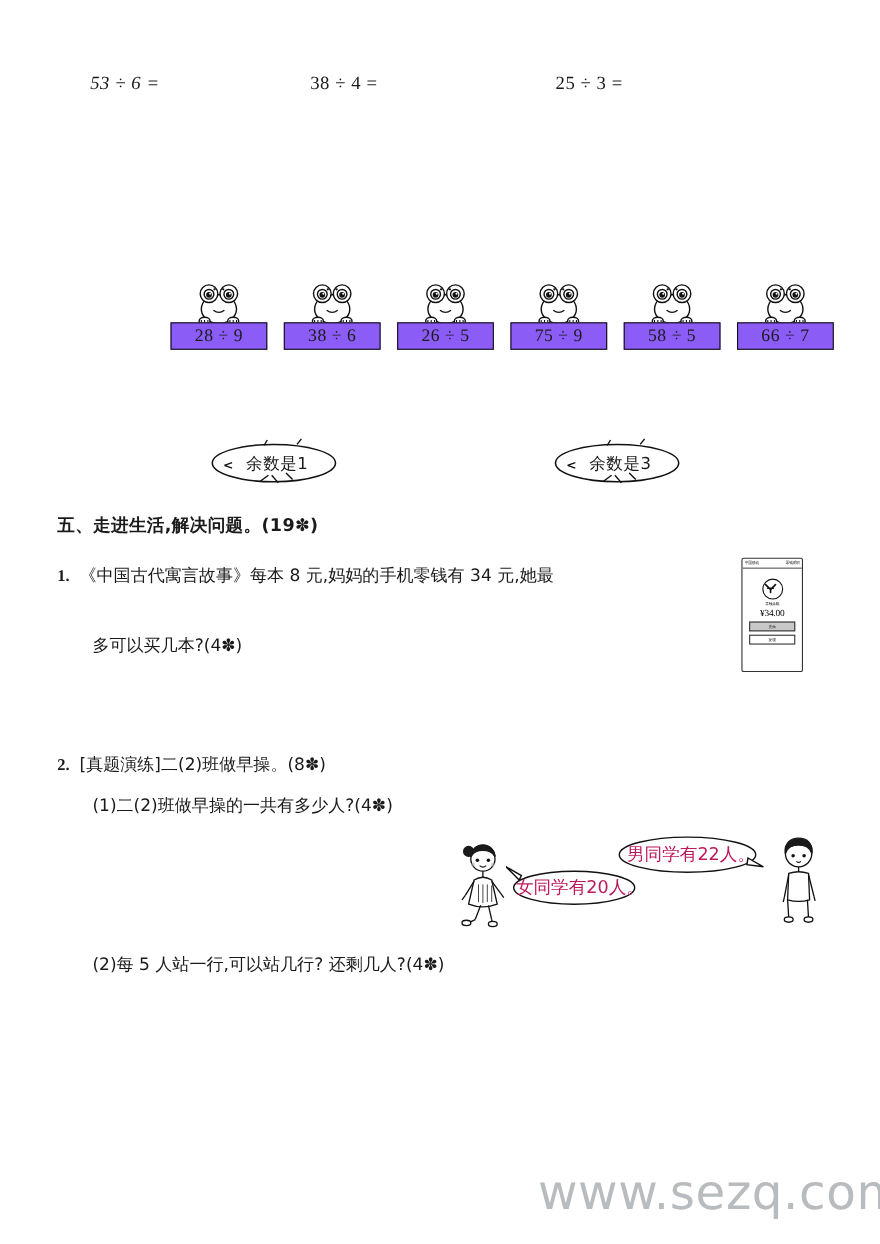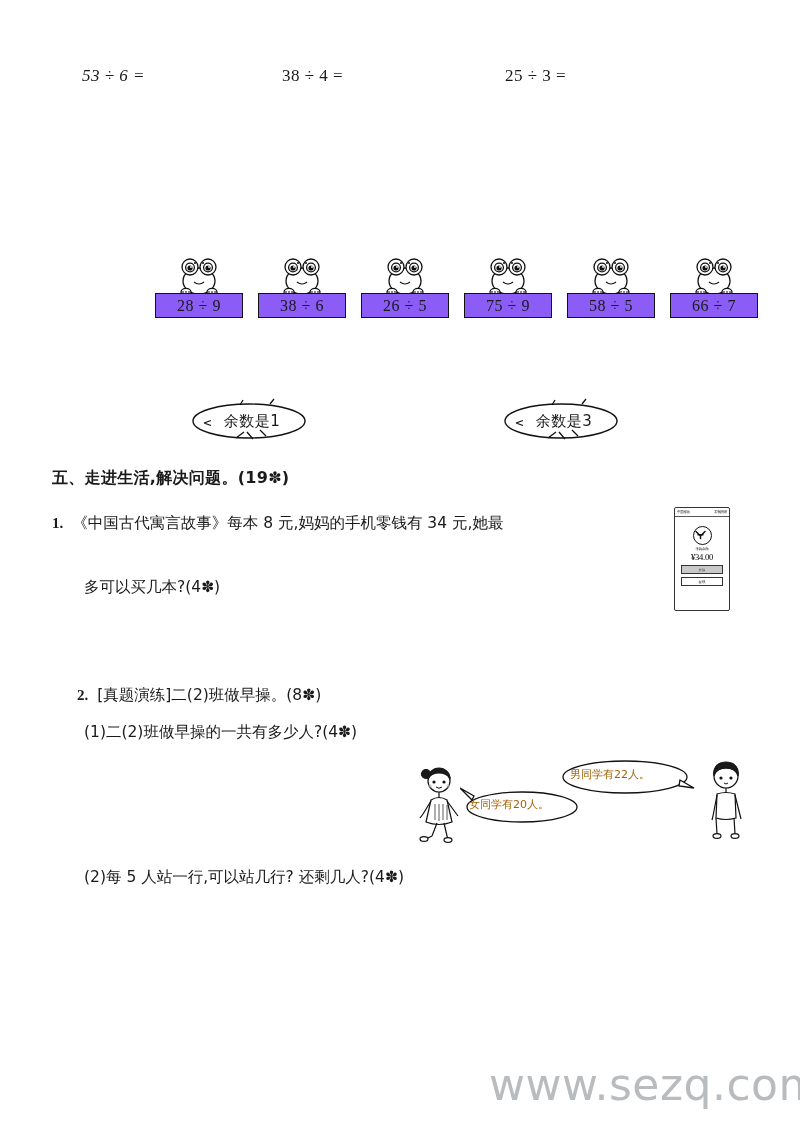--- a/index.html
+++ b/index.html
@@ -220,24 +220,24 @@
   
   .scene {
     position: absolute;
     left: 405px;
     top: 752px;
     width: 350px;
     height: 100px;
   }
   .bubble-text {
     position: absolute;
-    font-size: 11px;
-    font-family: "DejaVu Sans", "Liberation Sans", sans-serif;
-    white-space: nowrap;
-    color: #a16207;
+    font-size: 16px;
+    font-family: "DejaVu Sans", "Liberation Sans", sans-serif;
+    white-space: nowrap;
+    color: #be185d;
   }
 
   
   .watermark {
     position: absolute;
     left: 489px;
     top: 1059px;
     font-size: 44px;
     color: #b9bcbe;
     font-family: "DejaVu Sans", "Liberation Sans", sans-serif;
@@ -446,21 +446,21 @@
           <path d="M4 5.5 L8.5 10 L13 5.5 M8.5 10 L8.5 12.6 M6 8.8 H11" stroke="#111" stroke-width="1.5" fill="none" stroke-linecap="round"></path>
         </svg>
       </div>
       <div class="phone-brand">零钱余额</div>
       <div class="phone-amount">¥34.00</div>
       <div class="phone-btn primary">充值</div>
       <div class="phone-btn secondary">提现</div>
     </div>
   </div>
 
-  <div class="wp" style="left:52px; top:685px;margin-left:25px;">
+  <div class="wp" style="left:52px; top:685px;">
     <span class="q-num">2.</span><span>[真题演练]二(2)班做早操。(8✽)</span>
   </div>
 
   <div class="wp-line2" style="left:84px; top:722px;">(1)二(2)班做早操的一共有多少人?(4✽)</div>
 
   <div class="scene">
 
     <svg style="position:absolute; left:8px; top:14px;" width="52" height="78" viewBox="0 0 52 78">
       <g stroke="#111" stroke-width="1.2" fill="none">
         <circle cx="26" cy="15" r="11" fill="#fff"></circle>

